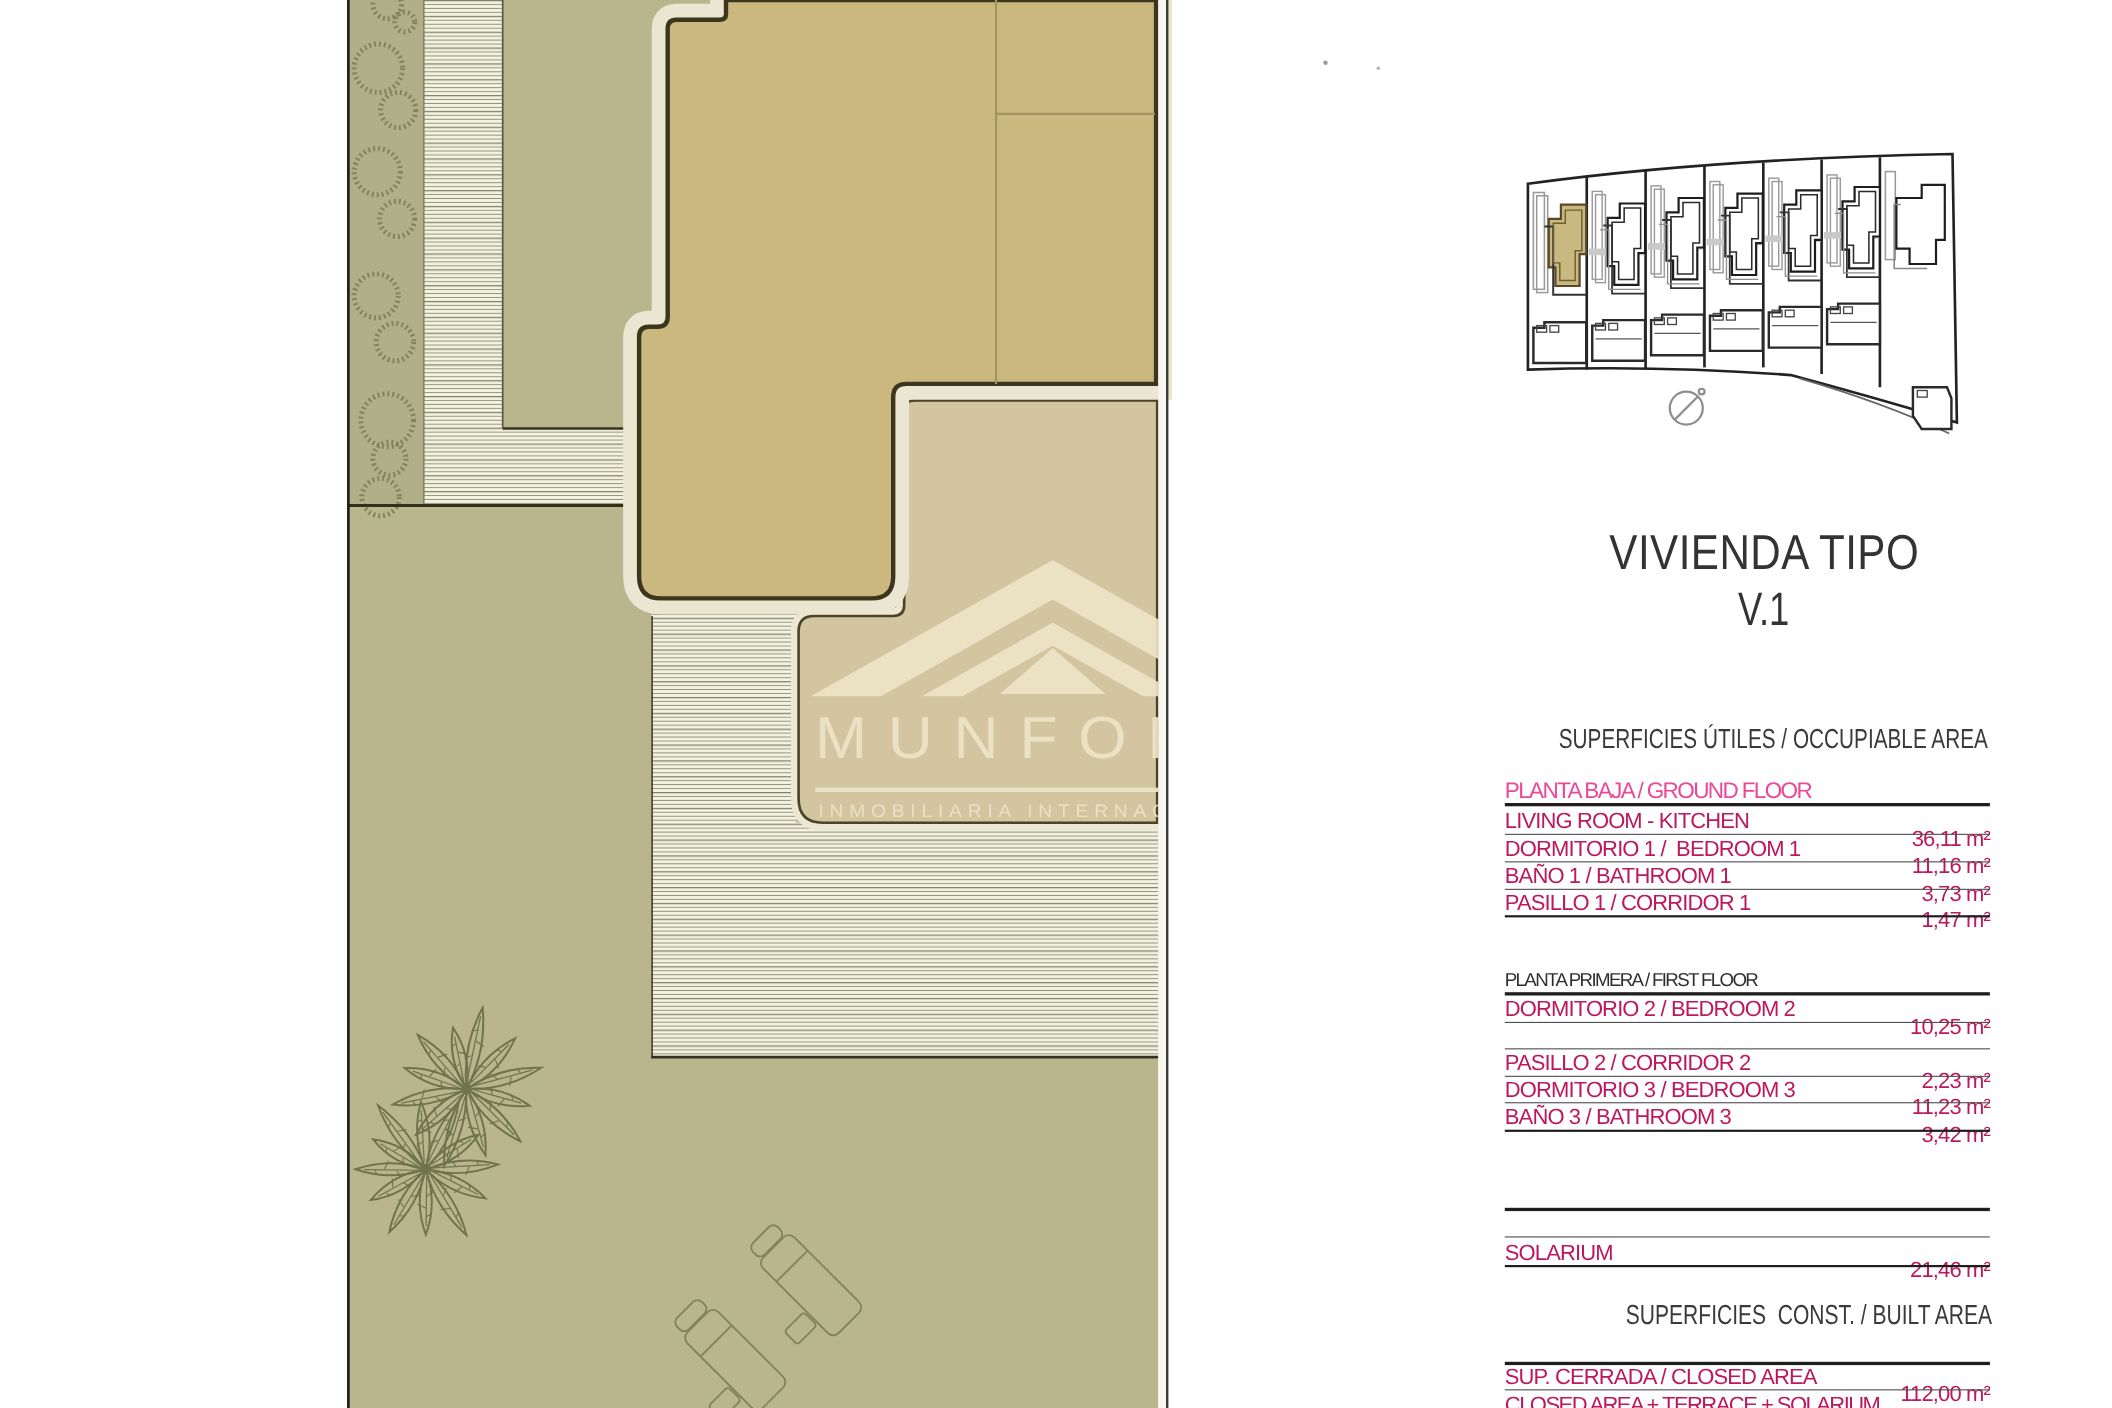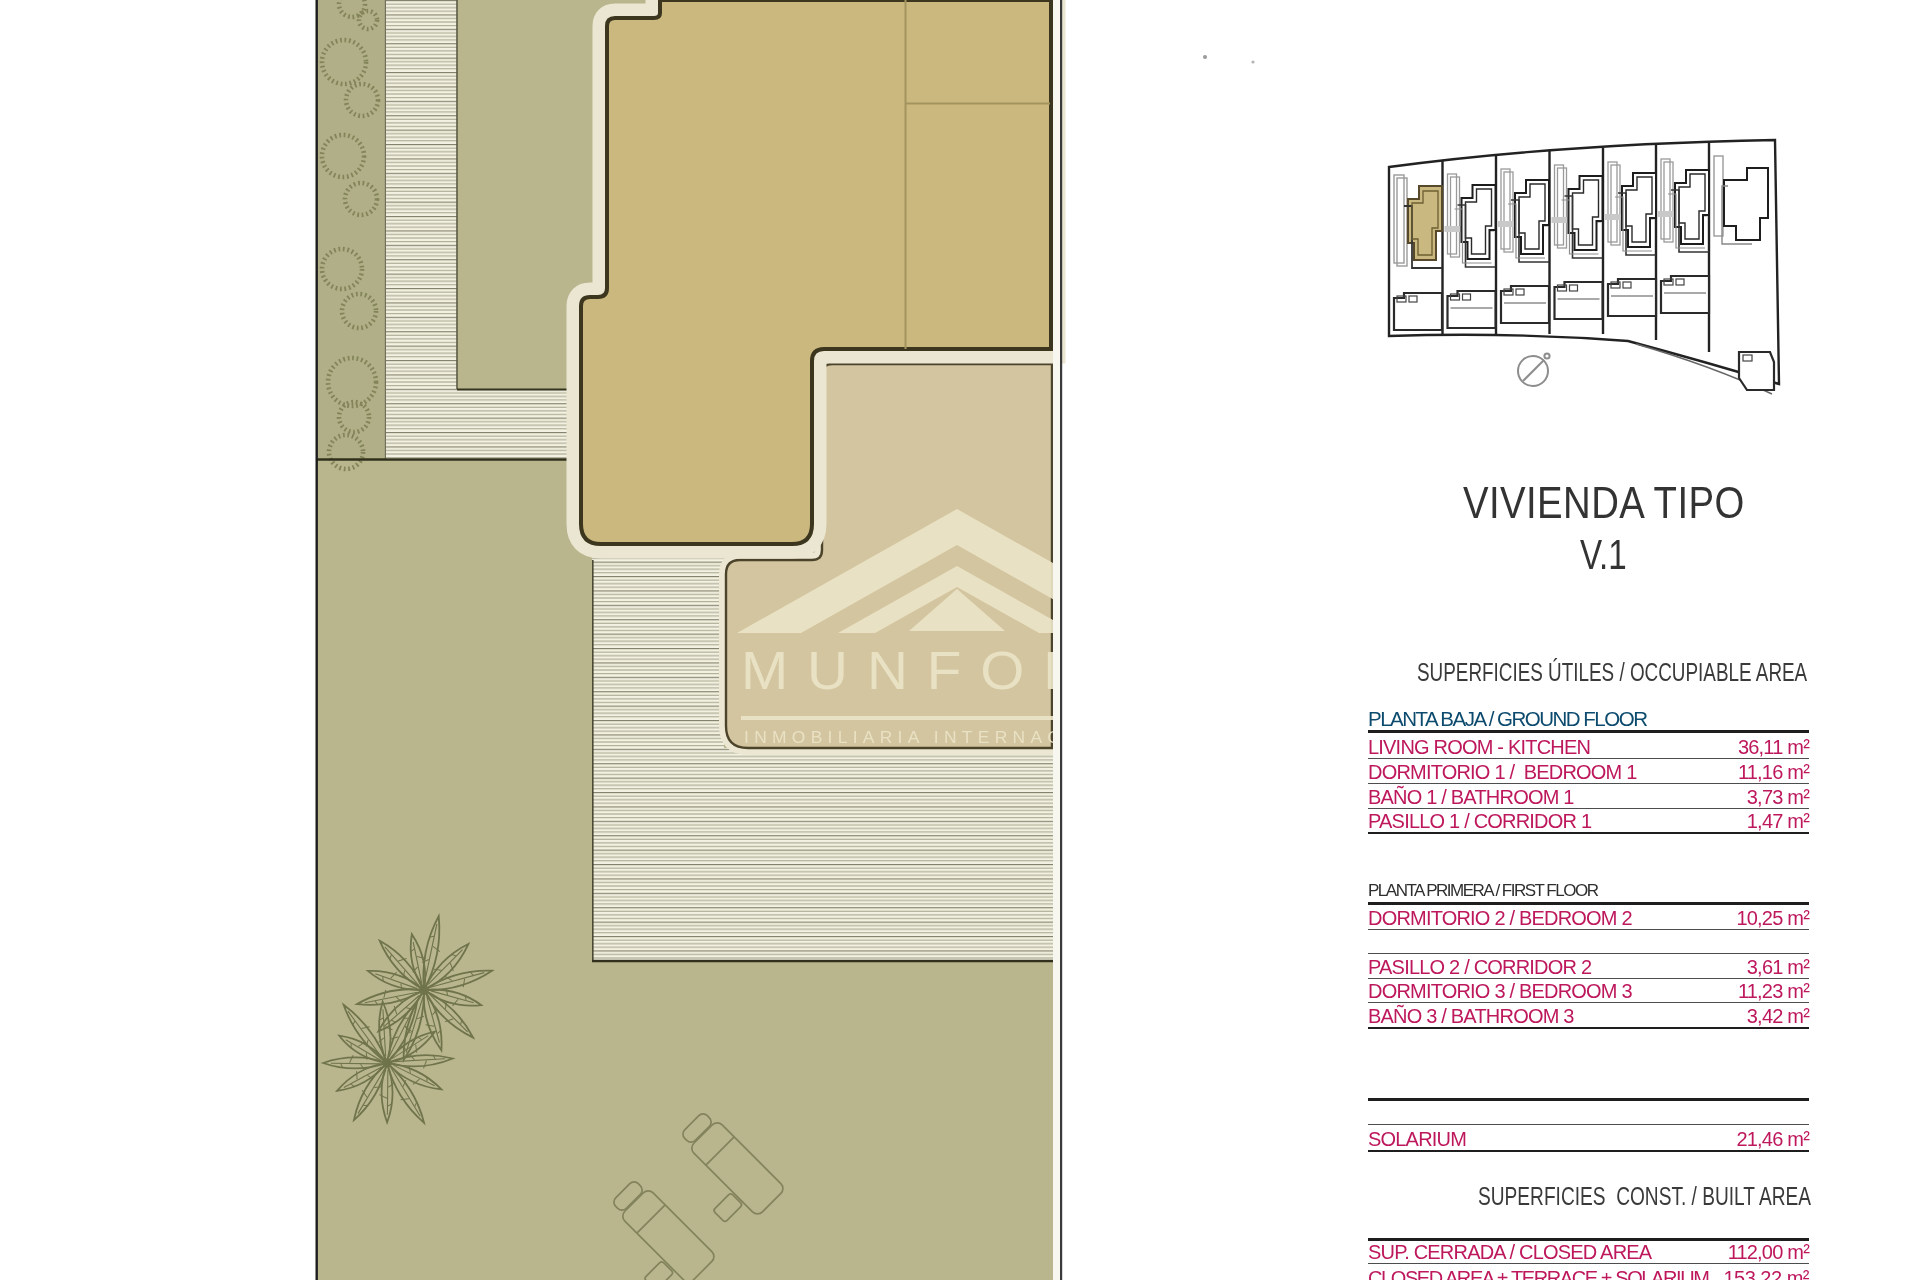--- a/index.html
+++ b/index.html
@@ -1,20 +1,20 @@
 <!DOCTYPE html>
 <html><head>
 <meta charset="utf-8">
 <style>
 html,body{margin:0;padding:0}
 .page{position:relative;width:1920px;height:1280px;background:#ffffff;overflow:hidden;font-family:"Liberation Sans",sans-serif}
 .abs{position:absolute}
 .t{position:absolute;color:#2e2e2e;white-space:nowrap;font-family:"Liberation Sans",sans-serif}
 .row{position:absolute;left:1368px;width:441px;color:#be185d;font-size:20px;letter-spacing:-0.8px}
-.row .v{position:absolute;right:0;top:0}
+.row .v{position:absolute;right:0;top:16px}
 .hr{position:absolute;left:1368px;width:441px;background:#1e1e1e}
 </style>
 </head>
 <body>
 <div class="page">
 <svg class="abs" style="left:0;top:0" width="1920" height="1280" viewBox="0 0 1920 1280">
 <defs>
 <pattern id="hatch" width="4" height="14.4" patternUnits="userSpaceOnUse">
 <rect width="4" height="14.4" fill="#f3f1e2"></rect>
 <rect width="4" height="1.15" y="0" fill="#82826a"></rect>
@@ -261,21 +261,21 @@
 <line x1="1523" y1="381" x2="1544" y2="360"></line>
 <circle cx="1547" cy="356" r="2.6"></circle>
 </g>
 </svg>
 
 <div class="t" style="left:1463px;top:478px;font-size:44.5px;color:#333;transform:scaleX(0.861);transform-origin:0 0;letter-spacing:0.5px">VIVIENDA TIPO</div>
 <div class="t" style="left:1580px;top:531px;font-size:42.5px;color:#333;transform:scaleX(0.78);transform-origin:0 0">V.1</div>
 
 <div class="t" style="left:1417px;top:658px;font-size:25px;color:#3a3a3a;transform:scaleX(0.755);transform-origin:0 0;">SUPERFICIES ÚTILES / OCCUPIABLE AREA</div>
 
-<div class="t" style="left:1368px;top:707px;font-size:20.5px;letter-spacing:-1.5px;color:#0c4a6e">PLANTA BAJA / GROUND FLOOR</div>
+<div class="t" style="left:1368px;top:707px;font-size:20.5px;letter-spacing:-1.5px;color:#ec4899">PLANTA BAJA / GROUND FLOOR</div>
 <div class="hr" style="top:730px;height:2.6px"></div>
 
 <div class="row" style="top:736px">LIVING ROOM - KITCHEN<span class="v">36,11 m²</span></div>
 <div class="hr" style="top:758px;height:1.4px;background:#4d4d4d"></div>
 
 <div class="row" style="top:761px">DORMITORIO 1 /&nbsp; BEDROOM 1<span class="v">11,16 m²</span></div>
 <div class="hr" style="top:783px;height:1.4px;background:#4d4d4d"></div>
 
 <div class="row" style="top:786px">BAÑO 1 / BATHROOM 1<span class="v">3,73 m²</span></div>
 <div class="hr" style="top:807.5px;height:1.4px;background:#4d4d4d"></div>
@@ -284,21 +284,21 @@
 <div class="hr" style="top:832px;height:2.2px"></div>
 
 <div class="t" style="left:1368px;top:881px;font-size:17px;letter-spacing:-1.5px;color:#2e2e2e">PLANTA PRIMERA / FIRST FLOOR</div>
 <div class="hr" style="top:902px;height:2.6px"></div>
 
 <div class="row" style="top:907px">DORMITORIO 2 / BEDROOM 2<span class="v">10,25 m²</span></div>
 <div class="hr" style="top:929px;height:1.4px;background:#4d4d4d"></div>
 
 <div class="hr" style="top:953px;height:1.4px;background:#4d4d4d"></div>
 
-<div class="row" style="top:956px">PASILLO 2 / CORRIDOR 2<span class="v">3,61 m²</span></div>
+<div class="row" style="top:956px">PASILLO 2 / CORRIDOR 2<span class="v">2,23 m²</span></div>
 <div class="hr" style="top:977.5px;height:1.4px;background:#4d4d4d"></div>
 
 <div class="row" style="top:980px">DORMITORIO 3 / BEDROOM 3<span class="v">11,23 m²</span></div>
 <div class="hr" style="top:1002px;height:1.4px;background:#4d4d4d"></div>
 
 <div class="row" style="top:1005px">BAÑO 3 / BATHROOM 3<span class="v">3,42 m²</span></div>
 <div class="hr" style="top:1026.5px;height:2.2px"></div>
 
 <div class="hr" style="top:1098px;height:2.6px"></div>
 

